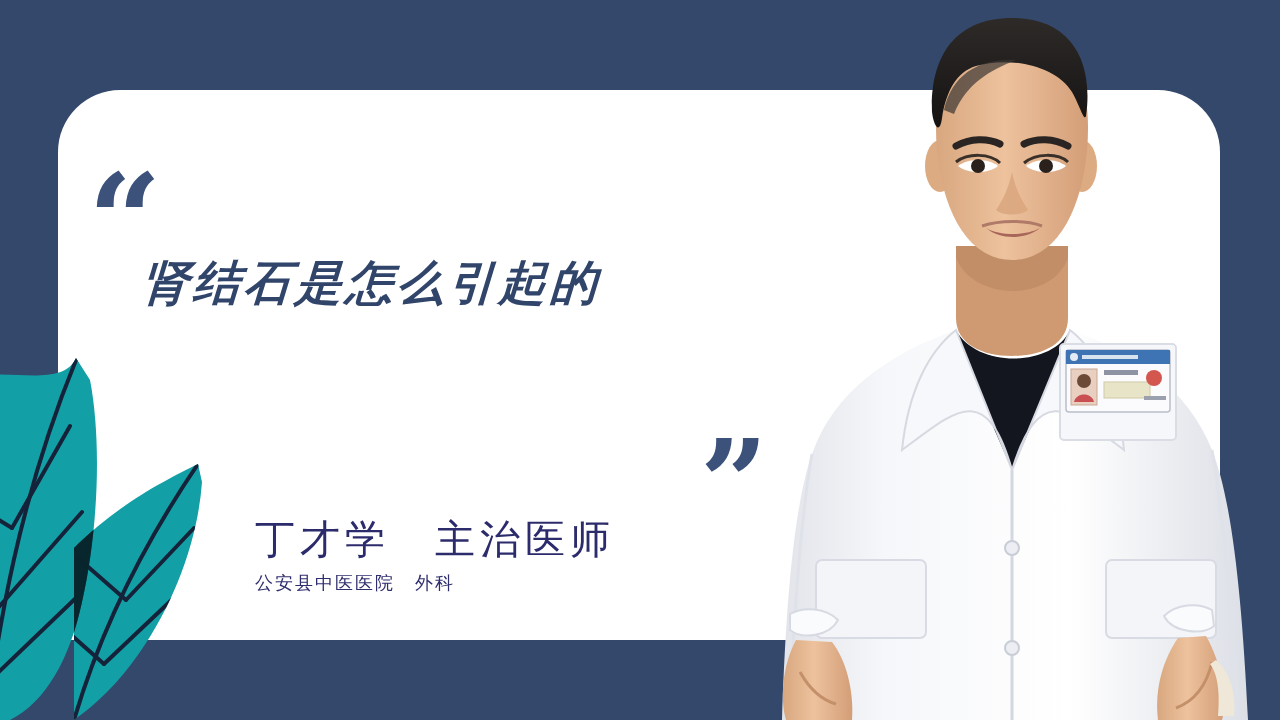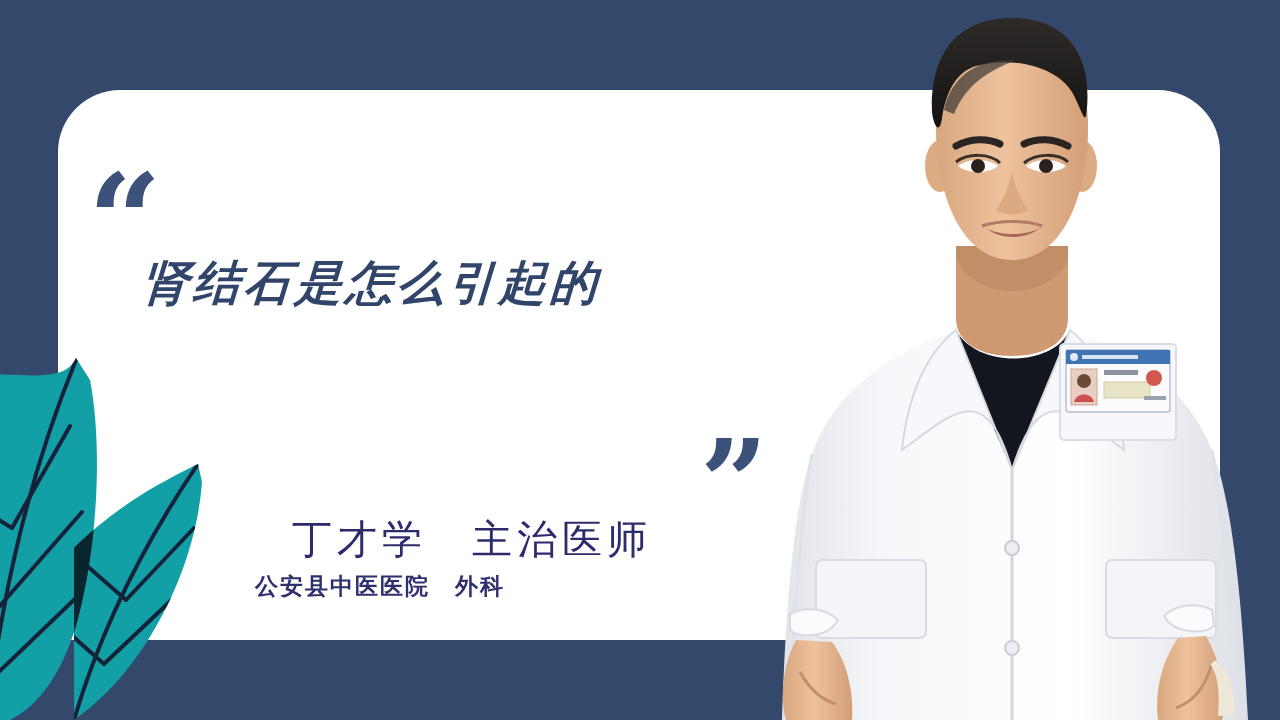--- a/index.html
+++ b/index.html
@@ -81,26 +81,25 @@
     left: 255px;
     top: 515px;
     white-space: nowrap;
   }
   #presenter-name {
     font-size: 40px;
     font-weight: 400;
     color: #2c2b6b;
     letter-spacing: 5px;
     line-height: 1.2;
-    margin-left: 37px;
   }
   #presenter-affiliation {
     margin-top: 10px;
-    font-size: 23px;
-    font-weight: 700;
+    font-size: 18px;
+    font-weight: 400;
     color: #2f2e6e;
     letter-spacing: 2px;
     line-height: 1.2;
   }
 
   
   #doctor {
     position: absolute;
     left: 760px;
     top: 0;

